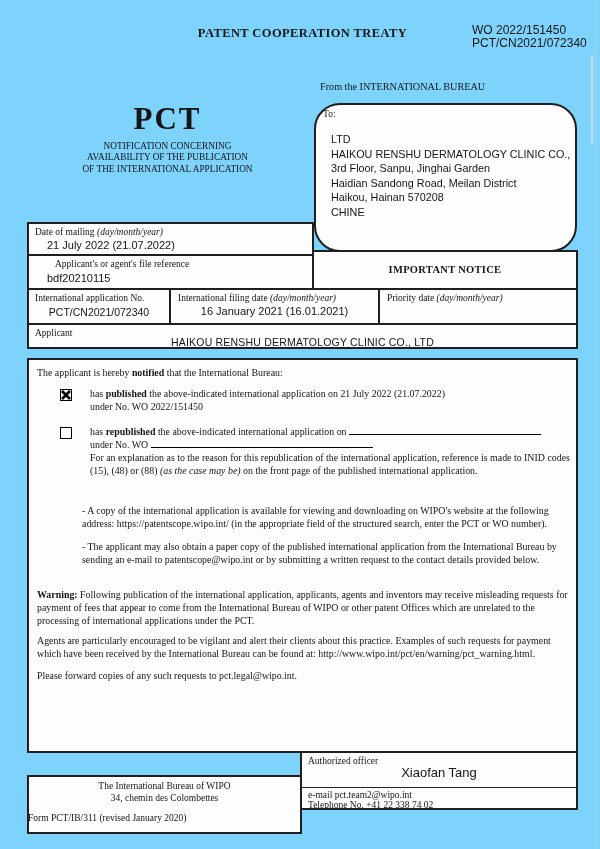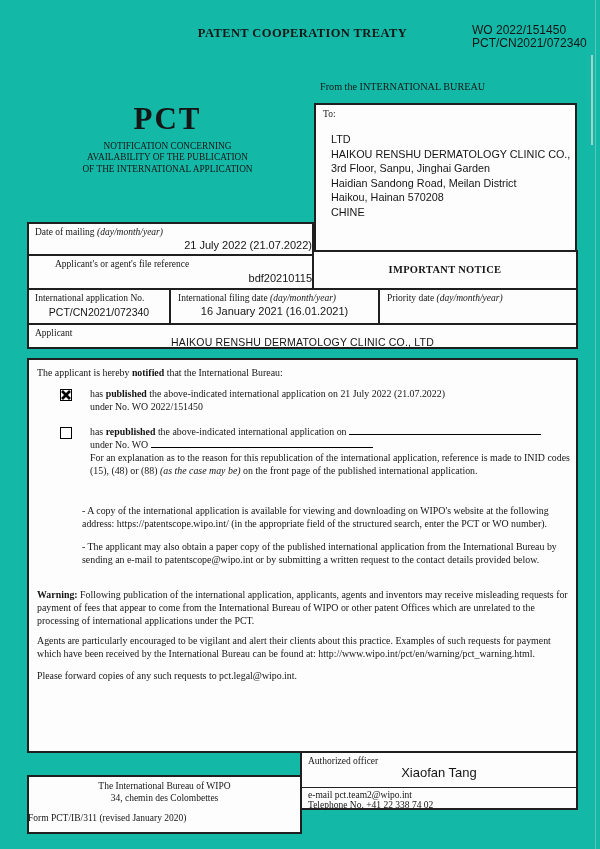--- a/index.html
+++ b/index.html
@@ -1,23 +1,23 @@
 <!DOCTYPE html>
 <html><head>
 <meta charset="utf-8">
 <style>
   html,body{margin:0;padding:0;background:#ffffff;}
-  .page{position:relative;width:600px;height:849px;background:#14b8a6;overflow:hidden;
+  .page{position:relative;width:600px;height:849px;background:#7dd3fc;overflow:hidden;
         font-family:"Liberation Serif",serif;color:#151515;}
   .abs{position:absolute;}
   .sans{font-family:"Liberation Sans",sans-serif;}
   .cell{position:absolute;border:2px solid #1f1f1f;box-sizing:border-box;background:#fdfdfd;}
   .lbl{font-size:9.5px;line-height:10px;}
   .hint{font-style:italic;}
-  .val{font-family:"Liberation Sans",sans-serif;font-size:11px;line-height:12px;text-align:right;}
+  .val{font-family:"Liberation Sans",sans-serif;font-size:11px;line-height:12px;}
   .p{font-size:9.9px;line-height:13px;}
   .cb{position:absolute;width:12px;height:12px;border:1.7px solid #000;box-sizing:border-box;background:#fff;}
   .cb svg{display:block;width:100%;height:100%;}
   .blank{display:inline-block;border-bottom:1px solid #000;height:9px;vertical-align:baseline;}
   .artifact{position:absolute;background:#dedede;}
 </style>
 </head>
 <body>
 
 <div class="page">
@@ -34,21 +34,21 @@
 
   <div class="abs" style="left:40px;top:102px;width:255px;text-align:center;">
     <div style="font-weight:bold;font-size:31px;letter-spacing:2px;line-height:34px;">PCT</div>
     <div style="margin-top:5px;font-size:9.3px;line-height:11.3px;">
       <div>NOTIFICATION CONCERNING</div>
       <div>AVAILABILITY OF THE PUBLICATION</div>
       <div>OF THE INTERNATIONAL APPLICATION</div>
     </div>
   </div>
 
-  <div class="cell" style="left:314px;top:103px;width:263px;height:149px;">
+  <div class="cell" style="left:314px;top:103px;width:263px;height:149px;border-radius:26px;">
     <div class="lbl" style="padding:4px 0 0 7px;">To:</div>
     <div class="sans" style="margin:13px 0 0 15px;font-size:10.8px;line-height:14.6px;">
       <div>LTD</div>
       <div>HAIKOU RENSHU DERMATOLOGY CLINIC CO.,</div>
       <div>3rd Floor, Sanpu, Jinghai Garden</div>
       <div>Haidian Sandong Road, Meilan District</div>
       <div>Haikou, Hainan 570208</div>
       <div>CHINE</div>
     </div>
   </div>

